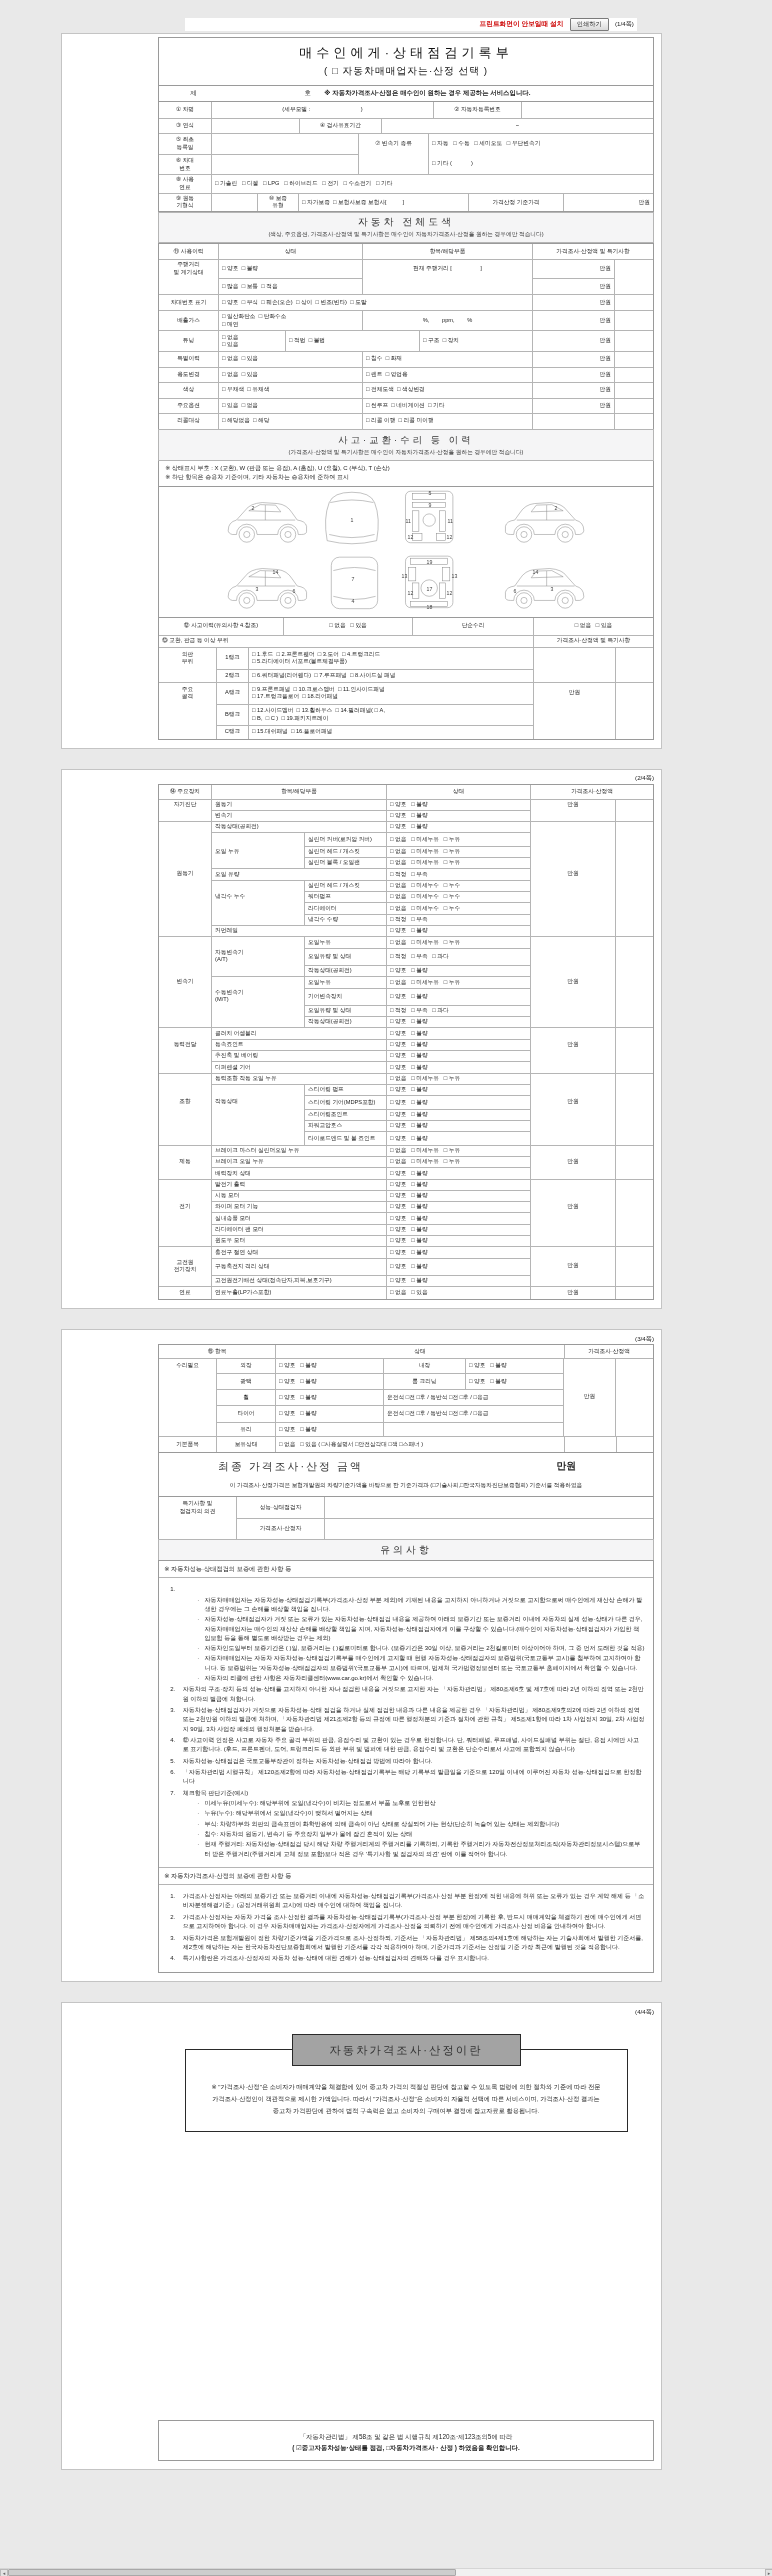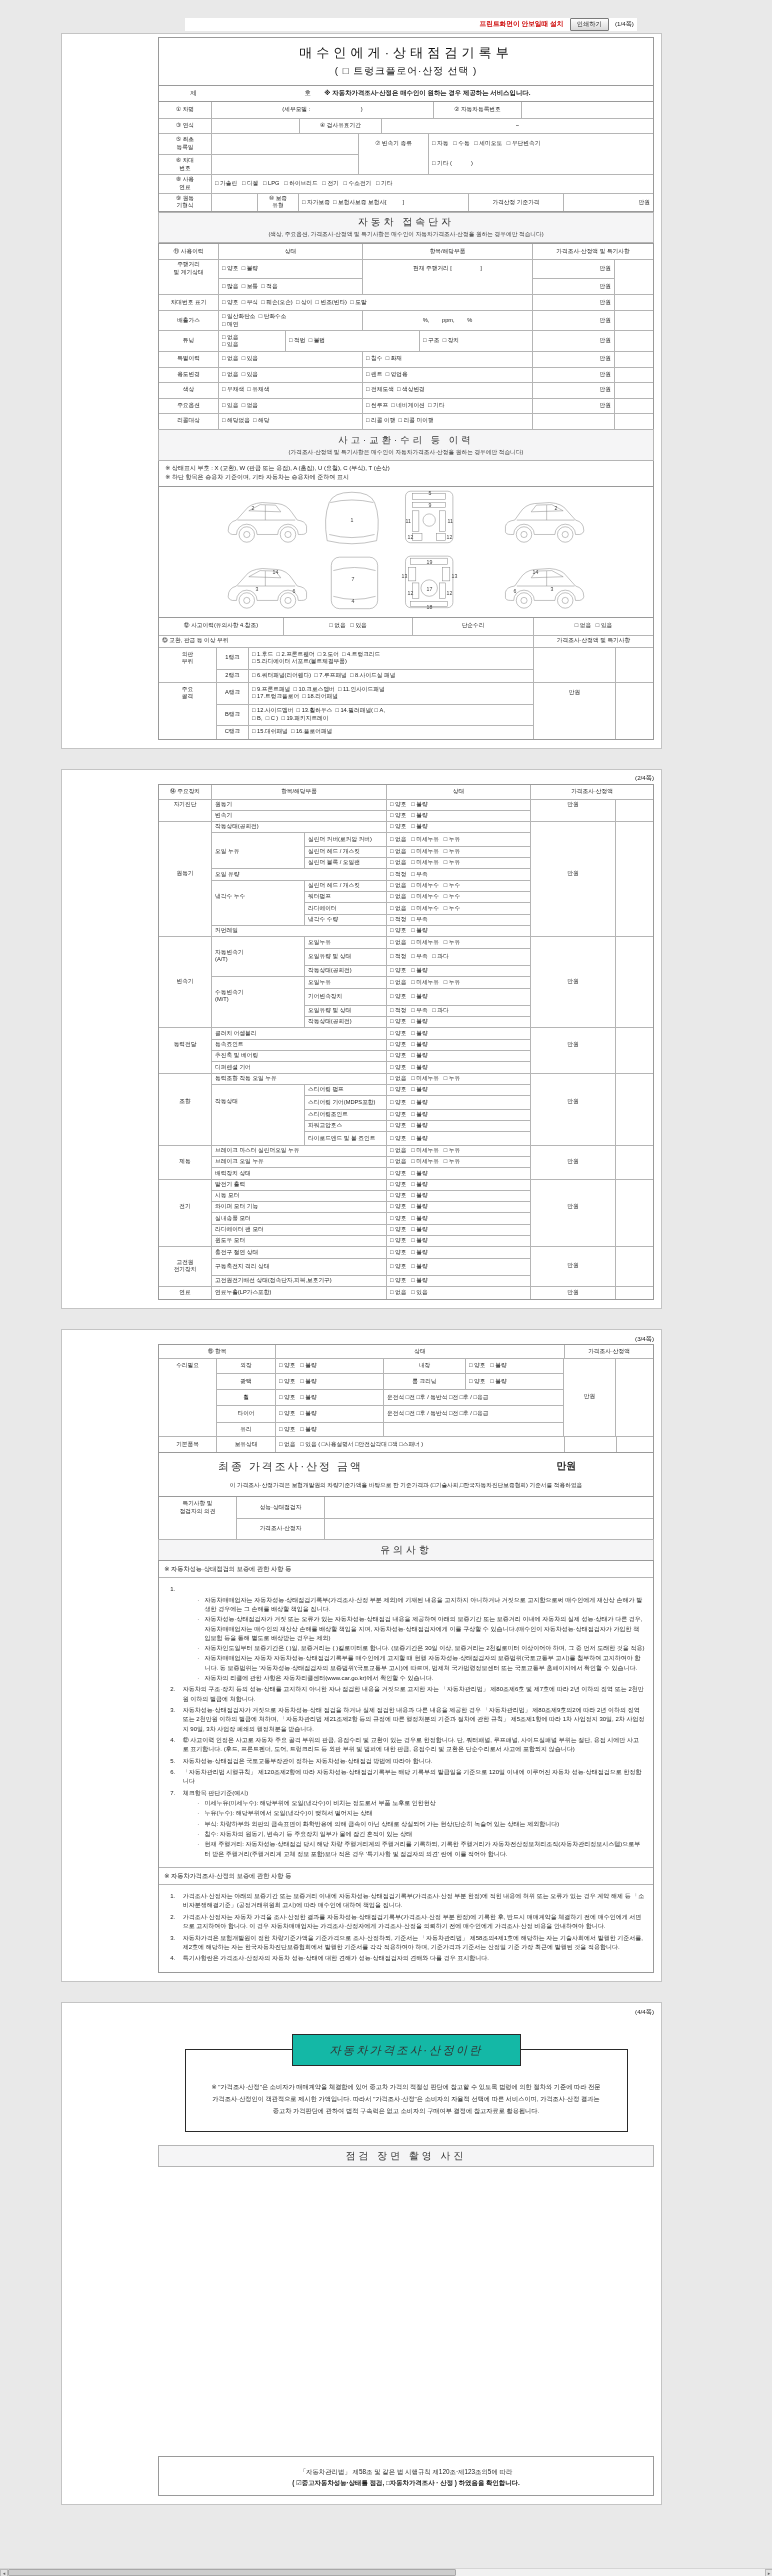--- a/index.html
+++ b/index.html
@@ -58,22 +58,22 @@
   .nb-head2{border-top:0.5px solid #b5b5b5;}
   .nb-body{padding:5.2px 8.2px 8.2px 11.3px;}
   .ni{display:flex;margin-top:2.1px;}
   .ni-n{flex:0 0 12.4px;}
   .ni-b{flex:1;}
   .ns{display:flex;padding-left:27px;margin-top:1px;}
   .ns-m{flex:0 0 7.2px;}
   .ns-t{flex:1;}
 
   .intro-outer{border:1px solid #2a2a2a;margin:31px auto 0;width:443px;padding:0 23px 14.4px;box-sizing:border-box;}
-  .intro-title{border:1px solid #2a2a2a;width:227px;margin:-15.5px auto 0;background:#14b8a6;text-align:center;
-    font-size:11.3px;letter-spacing:2.1px;padding:7.2px 0;color:#333;font-style:italic;}
+  .intro-title{border:1px solid #2a2a2a;width:227px;margin:-15.5px auto 0;background:#a3a3a3;text-align:center;
+    font-size:11.3px;letter-spacing:2.1px;padding:7.2px 0;color:#333;}
   .intro-para{margin-top:15.5px;text-align:center;font-size:6.2px;line-height:1.9;}
 
   .photo-area{height:289px;}
 
   .sign-content{border:0.5px solid #9a9a9a;margin-top:-0.5px;pad;padding:10.3px 12.4px 6.2px;font-size:6.4px;background:#fff;}
   .sign-law{text-align:center;line-height:1.7;}
 
   .scrollbar{position:absolute;left:0;bottom:0;width:773px;height:8.2px;background:#f1f1f1;border-top:0.5px solid #d5d5d5;box-sizing:border-box;}
   .sb-arrow{position:absolute;top:0;width:8.2px;height:7.7px;background:#e3e3e3;border:0.5px solid #b9b9b9;
     box-sizing:border-box;font-size:4.1px;color:#666;text-align:center;line-height:7.2px;}
@@ -89,21 +89,21 @@
   <div class="toolbar">
     <span class="install">프린트화면이 안보일때 설치</span>
     <button class="print-btn">인쇄하기</button>
     <span class="pagecount">(1/4쪽)</span>
   </div>
 
   <div class="page" style="margin-top:2.1px">
     <div class="content">
       <div class="title-box">
         <div class="main-title">매수인에게·상태점검기록부</div>
-        <div class="sub-title">( □ 트렁크플로어·산정 선택 )</div>
+        <div class="sub-title">( □ 자동차매매업자는·산정 선택 )</div>
         <div class="doc-row">
           <span class="doc-je">제</span>
           <span class="doc-ho">호</span>
           <span class="doc-note">※ 자동차가격조사·산정은 매수인이 원하는 경우 제공하는 서비스입니다.</span>
         </div>
       </div>
 
       <div class="tbl">
           <div class="trow" style="min-height: 15.5px;">
             <div class="tcell" style="flex: 0 0 52px; text-align: center;">① 차명</div>
@@ -142,21 +142,21 @@
             <div class="tcell" style="flex: 0 0 46px;"></div>
             <div class="tcell" style="flex: 0 0 41px; text-align: center;">⑩ 보증
 유형</div>
             <div class="tcell" style="flex: 0 0 170px;">□ 자가보증  □ 보험사보증 보험사[          ]</div>
             <div class="tcell" style="flex: 0 0 95px; text-align: center;">가격산정 기준가격</div>
             <div class="tcell" style="flex: 1 1 auto; text-align: right;">만원</div>
           </div>
         </div>
 
       <div class="band">
-        <div class="band-title">자동차 접속단자</div>
+        <div class="band-title">자동차 전체도색</div>
         <div class="band-sub">(색상, 주요옵션, 가격조사·산정액 및 특기사항은 매수인이 자동차가격조사·산정을 원하는 경우에만 적습니다)</div>
       </div>
       <div class="tbl">
           <div class="trow" style="min-height: 15.5px;">
             <div class="tcell" style="flex: 0 0 59px; text-align: center;">⑪ 사용이력</div>
             <div class="tcell" style="flex: 0 0 144px; text-align: center;">상태</div>
             <div class="tcell" style="flex: 0 0 170px; text-align: center;">항목/해당부품</div>
             <div class="tcell" style="flex: 1 1 auto; text-align: center;">가격조사·산정액 및 특기사항</div>
           </div>
           <div class="trow" style="min-height: 16.5px;">
@@ -921,23 +921,20 @@
 
   <div class="page">
     <div class="content">
       <div class="marker">(4/4쪽)</div>
 
       <div class="intro-outer">
         <div class="intro-title">자동차가격조사·산정이란</div>
         <div class="intro-para">※ "가격조사·산정"은 소비자가 매매계약을 체결함에 있어 중고차 가격의 적절성 판단에 참고할 수 있도록 법령에 의한 절차와 기준에 따라 전문 가격조사·산정인이 객관적으로 제시한 가액입니다. 따라서 "가격조사·산정"은 소비자의 자율적 선택에 따른 서비스이며, 가격조사·산정 결과는 중고차 가격판단에 관하여 법적 구속력은 없고 소비자의 구매여부 결정에 참고자료로 활용됩니다.</div>
       </div>
 
-      <div class="band" style="margin-top:13.4px">
-        <div class="band-title">점검 장면 촬영 사진</div>
-      </div>
       <div class="photo-area"></div>
 
       <div class="sign-content">
         <div class="sign-law">
           <div>「자동차관리법」 제58조 및 같은 법 시행규칙 제120조·제123조의5에 따라</div>
           <div style="font-weight:bold">( ☑중고자동차성능·상태를 점검, □자동차가격조사 · 산정 ) 하였음을 확인합니다.</div>
         </div>
 
       </div>
     </div>

